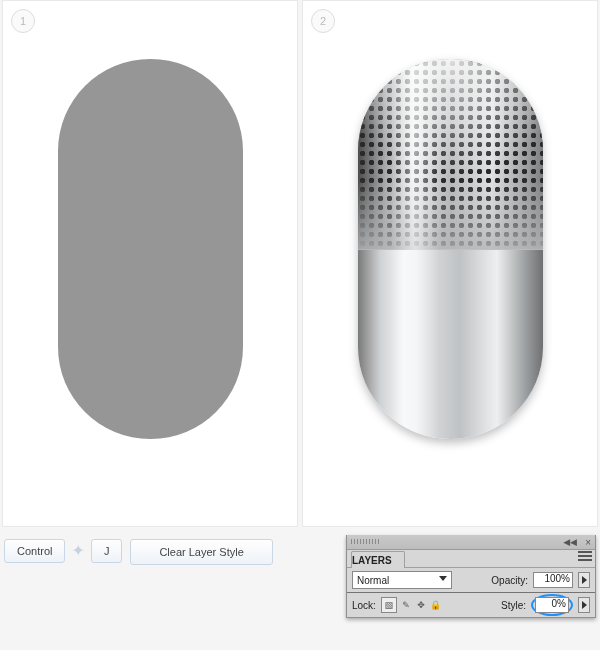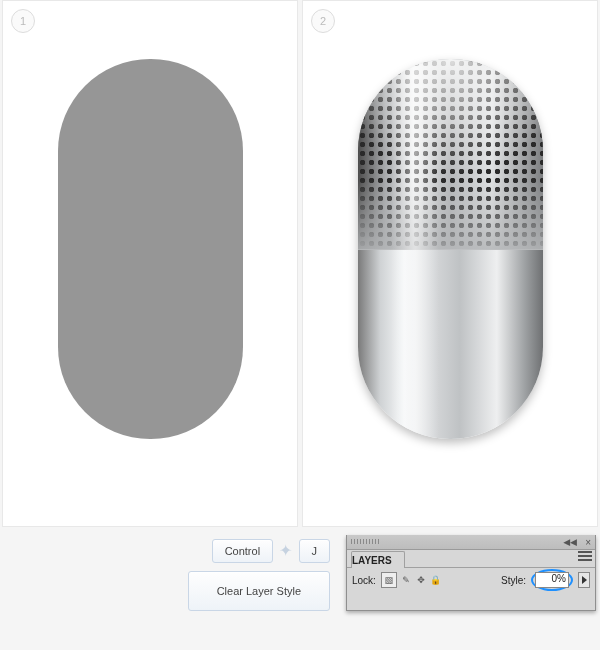--- a/index.html
+++ b/index.html
@@ -14,25 +14,25 @@
       radial-gradient(circle at 50% 0%,rgba(255,255,255,.85) 0%,rgba(255,255,255,0) 55%),
       radial-gradient(#2a2a2a 42%,transparent 46%),
       linear-gradient(90deg,#4d4d4d 0%,#a9abad 15%,#e8eaeb 30%,#b6b8ba 50%,#e0e2e3 72%,#7d7f81 100%);
     background-size:100% 100%,9px 9px,100% 100%;
     background-position:0 0,0 0,0 0;
     border-bottom:1px solid rgba(255,255,255,.4)}
   .grille::after{content:"";position:absolute;left:0;right:0;bottom:-1px;height:70px;
     background:linear-gradient(to bottom,rgba(200,200,200,0),rgba(180,182,184,.85))}
   .shine{position:absolute;top:0;left:18%;width:26%;height:100%;background:linear-gradient(90deg,rgba(255,255,255,0),rgba(255,255,255,.55),rgba(255,255,255,0))}
   .bottom-row{display:flex;margin-top:8px;gap:16px;padding:0 4px}
-  .left-ctrls{flex:0 0 326px;display:flex;flex-direction:column;align-items:flex-end;gap:8px;padding-top:4px}
+  .left-ctrls{flex:0 0 326px;display:flex;align-items:flex-start;gap:8px;padding-top:4px}
   .key-row{display:flex;align-items:center;gap:6px}
   .keycap{border:1px solid #c9d6e6;background:linear-gradient(#fefefe,#eef3f8);border-radius:3px;padding:5px 12px;font-size:11px;color:#444;box-shadow:0 1px 0 #fff inset}
   .plus{color:#c6d2e0;font-size:16px;line-height:12px}
-  .wide-btn{border:1px solid #c9d6e6;background:linear-gradient(#fefefe,#eef3f8);border-radius:3px;padding:13px 28px;font-size:11px;color:#444;box-shadow:0 1px 0 #fff inset}
+  .wide-btn{border:1px solid #c9d6e6;background:linear-gradient(#fefefe,#eef3f8);border-radius:3px;padding:6px 28px;font-size:11px;color:#444;box-shadow:0 1px 0 #fff inset}
 
   
   .palette{width:248px;background:#d7d7d7;border:0 solid #8f8f8f;border-width:0 1px 1px 1px;box-shadow:0 2px 4px rgba(0,0,0,.3);position:relative;font-size:10px;color:#222;margin-left:auto}
   .pal-topbar{height:14px;background:linear-gradient(#c9c9c9,#bdbdbd);border-bottom:1px solid #9a9a9a;position:relative}
   .pal-collapse{position:absolute;right:18px;top:2px;font-size:9px;color:#555}
   .pal-close{position:absolute;right:4px;top:2px;font-size:10px;color:#555}
   .pal-grip{position:absolute;left:4px;top:4px;width:30px;height:5px;background:repeating-linear-gradient(90deg,#8a8a8a 0 1px,transparent 1px 3px)}
   .pal-tab{margin:0 0 0 4px;width:52px;background:#d7d7d7;border:1px solid #a0a0a0;border-bottom:none;border-radius:2px 2px 0 0;padding:3px 0 2px;text-align:left;font-weight:bold;font-size:10px;position:relative;top:1px}
   .pal-body{border-top:1px solid #a0a0a0}
   .pal-row{display:flex;align-items:center;height:24px;padding:0 5px;gap:5px}
@@ -84,20 +84,30 @@
   <div class="palette">
     <div class="pal-topbar">
       <div class="pal-grip"></div>
       <span class="pal-collapse">◀◀</span>
       <span class="pal-close">×</span>
     </div>
     <div class="pal-tab"><span>LAYERS</span></div>
     <div class="menu-icon"></div>
     <div class="pal-body">
       <div class="pal-row">
+        <div class="select">
+          <span>Normal</span>
+          <span class="caret"></span>
+        </div>
+        <span style="flex:1"></span>
+        <span class="lbl">Opacity:</span>
+        <span class="numfield">100%</span>
+        <span class="stepper"></span>
+      </div>
+      <div class="pal-row">
         <span class="lbl">Lock:</span>
         <div class="lockicons">
           <span class="li">▧</span>
           <span class="li noborder">✎</span>
           <span class="li noborder">✥</span>
           <span class="li noborder">🔒</span>
         </div>
         <span style="flex:1"></span>
         <span class="lbl">Style:</span>
         <span class="fill-ring">

